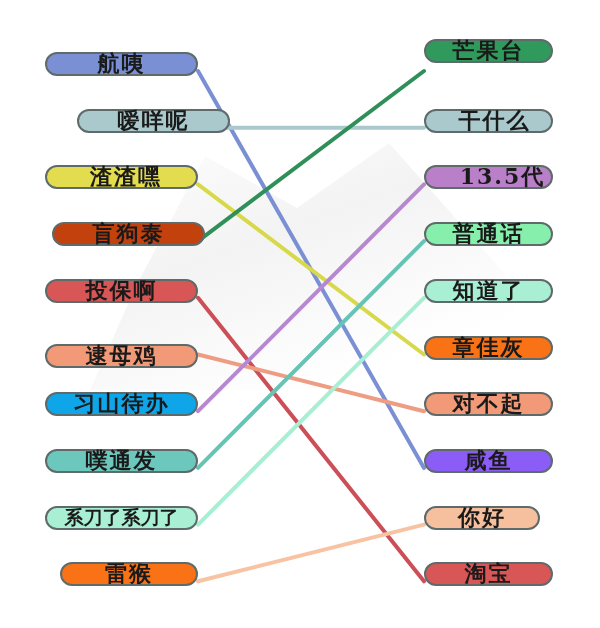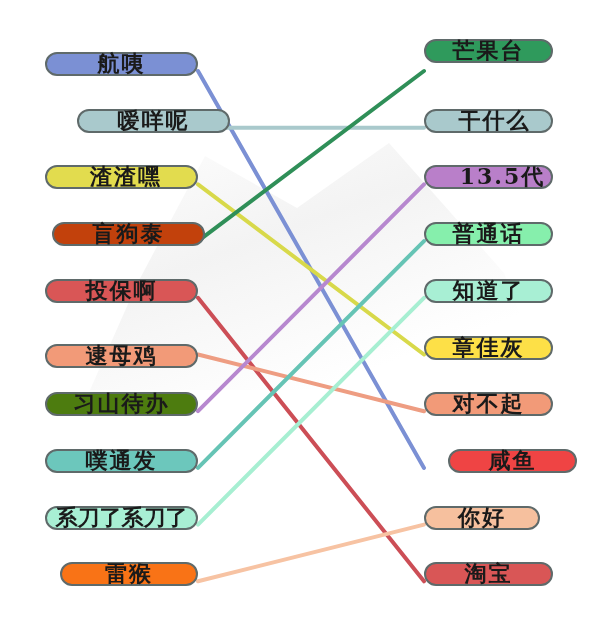--- a/index.html
+++ b/index.html
@@ -54,54 +54,54 @@
   </div>
 <div class="box" style="left: 52px; width: 153px; top: 222.1px; background: #c2410c; text-align: center;">
     <span>盲狗泰</span>
   </div>
 <div class="box" style="left: 45px; width: 153px; top: 278.8px; background: rgb(217, 86, 86);">
     <span>投保啊</span>
   </div>
 <div class="box" style="left: 45px; width: 153px; top: 335.5px; background: rgb(242, 154, 120); margin-top: 8px;">
     <span>逮母鸡</span>
   </div>
-<div class="box" style="left: 45px; width: 153px; top: 392.2px; background: #4d7c0f;">
+<div class="box" style="left: 45px; width: 153px; top: 392.2px; background: #0ea5e9;">
     <span>习山待办</span>
   </div>
 <div class="box" style="left: 45px; width: 153px; top: 448.9px; background: rgb(108, 199, 188);">
     <span>噗通发</span>
   </div>
-<div class="box" style="left: 45px; width: 153px; top: 505.6px; background: rgb(168, 239, 212); font-size: 22px; letter-spacing: 0px;">
+<div class="box" style="left: 45px; width: 153px; top: 505.6px; background: rgb(168, 239, 212); font-size: 19px; letter-spacing: 0px;">
     <span>系刀了系刀了</span>
   </div>
 <div class="box" style="left: 60px; width: 138px; top: 562.3px; background: #f97316;">
     <span>雷猴</span>
   </div>
 <div class="box" style="left: 424px; width: 129px; top: 39px; background: rgb(47, 154, 92);">
     <span>芒果台</span>
   </div>
 <div class="box" style="left: 424px; width: 129px; top: 108.7px; background: rgb(169, 201, 204); padding-left: 12px;">
     <span>干什么</span>
   </div>
 <div class="box" style="left: 424px; width: 129px; top: 165.4px; background: rgb(185, 127, 201); padding-left: 28px;">
     <span>13.5代</span>
   </div>
 <div class="box" style="left: 424px; width: 129px; top: 222.1px; background: #86efac;">
     <span>普通话</span>
   </div>
 <div class="box" style="left: 424px; width: 129px; top: 278.8px; background: rgb(168, 239, 212);">
     <span>知道了</span>
   </div>
-<div class="box" style="left: 424px; width: 129px; top: 335.5px; background: #fde047;">
+<div class="box" style="left: 424px; width: 129px; top: 335.5px; background: #f97316;">
     <span>章佳灰</span>
   </div>
 <div class="box" style="left: 424px; width: 129px; top: 392.2px; background: rgb(242, 154, 120);">
     <span>对不起</span>
   </div>
-<div class="box" style="left: 424px; width: 129px; top: 448.9px; background: #ef4444; margin-left: 24px;">
+<div class="box" style="left: 424px; width: 129px; top: 448.9px; background: #8b5cf6;">
     <span>咸鱼</span>
   </div>
 <div class="box" style="left: 424px; width: 116px; top: 505.6px; background: rgb(246, 192, 158); justify-content: center;">
     <span>你好</span>
   </div>
 <div class="box" style="left: 424px; width: 129px; top: 562.3px; background: rgb(217, 86, 86);">
     <span>淘宝</span>
   </div>
 
 </body></html>

